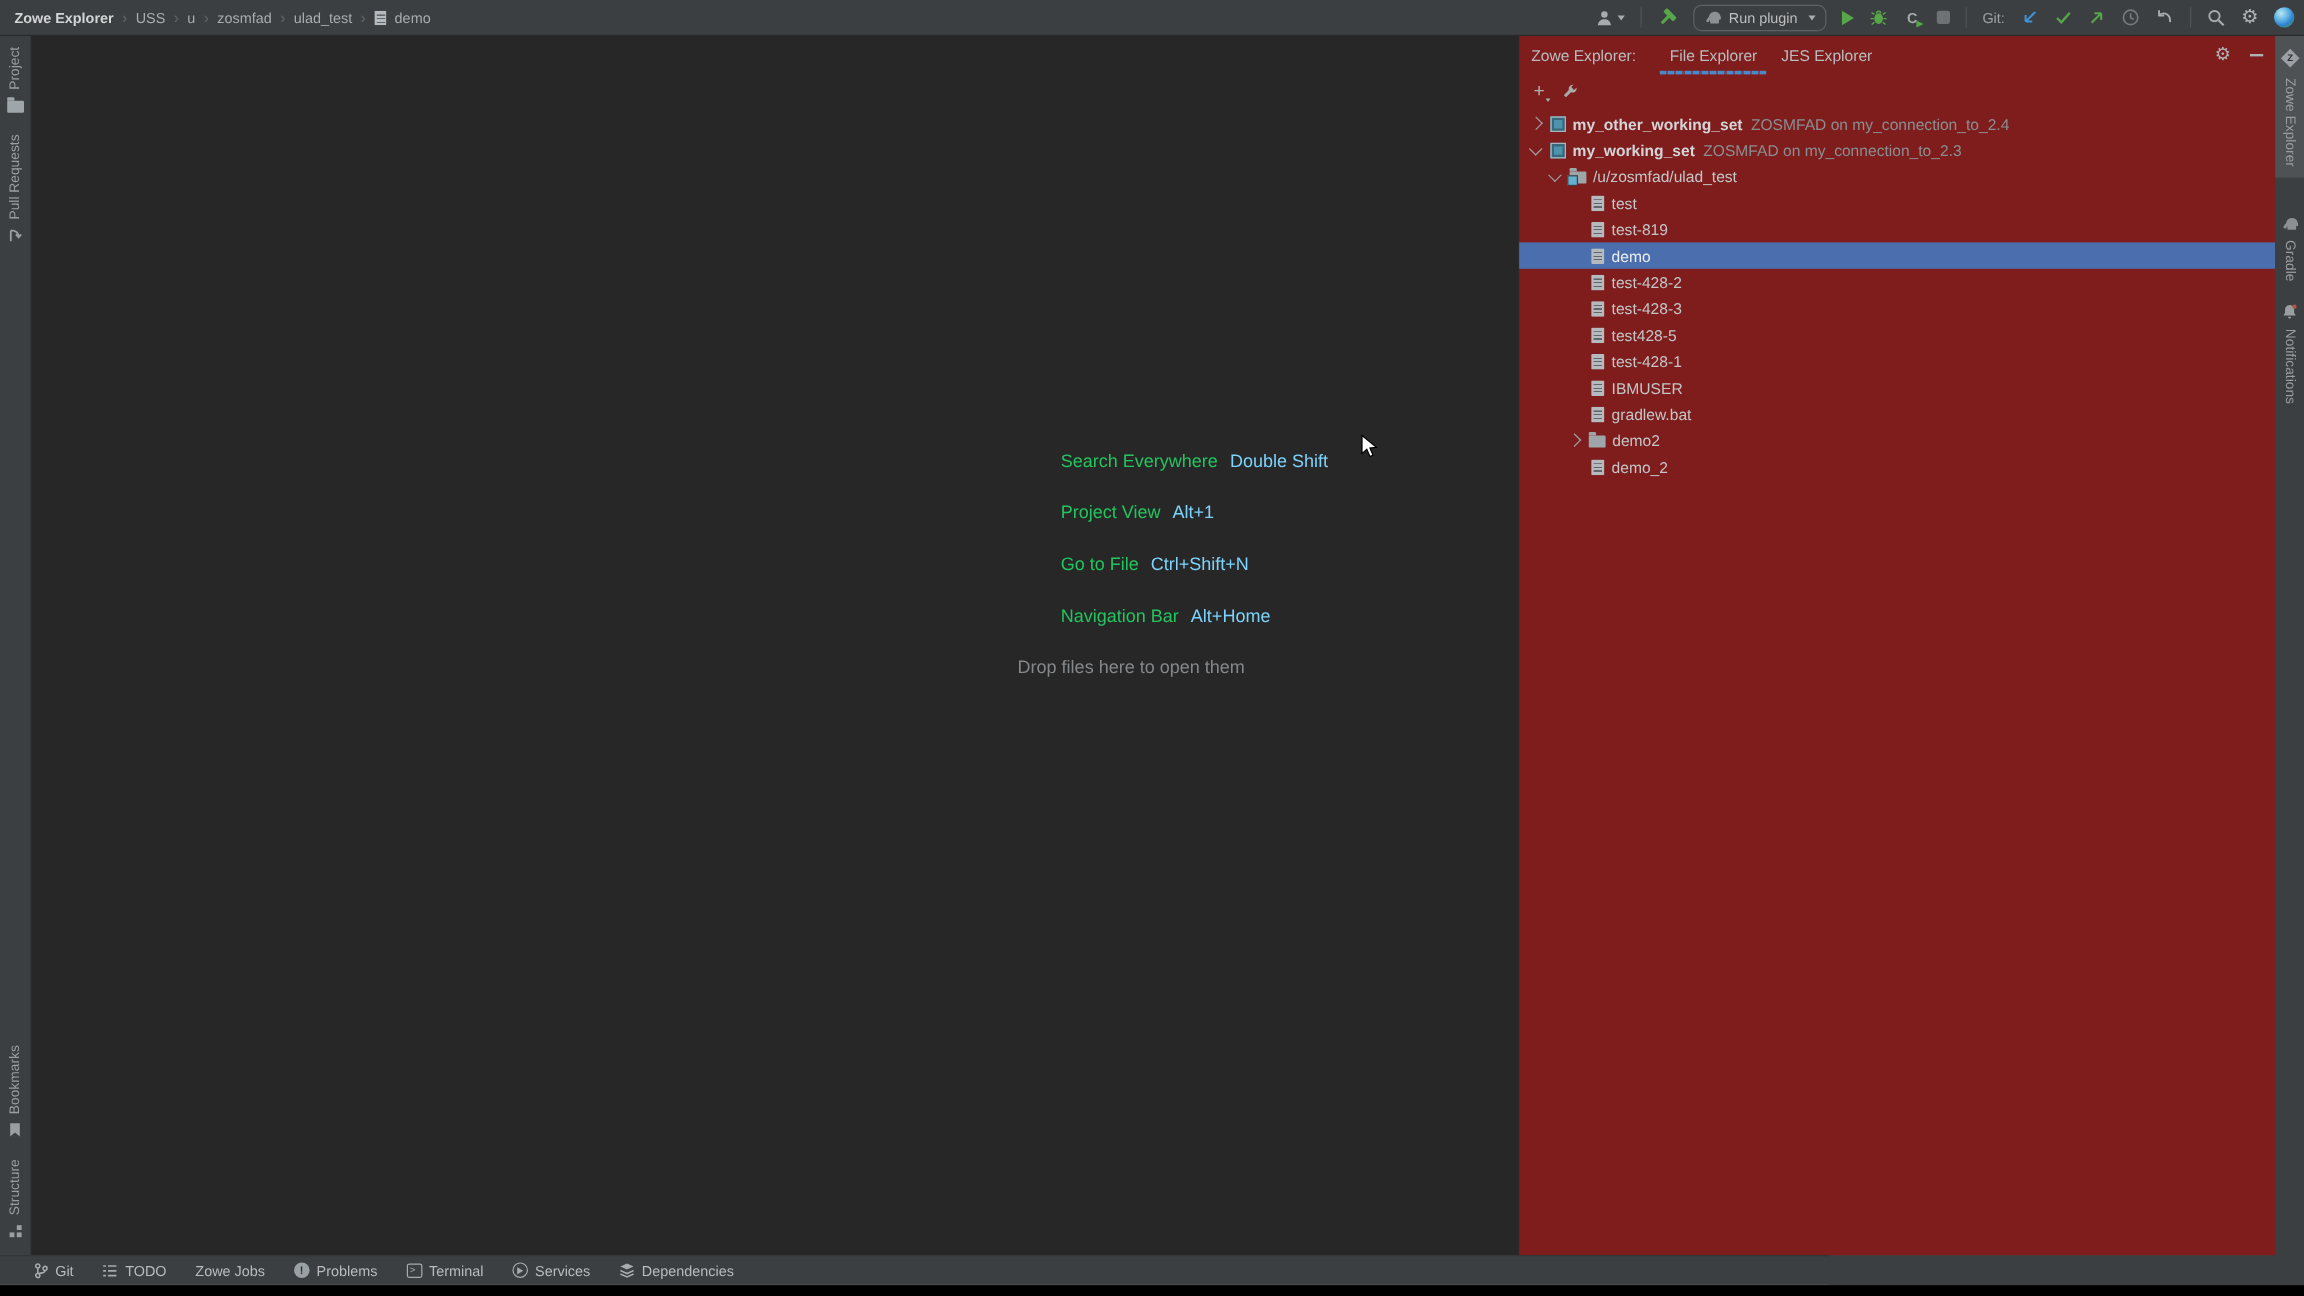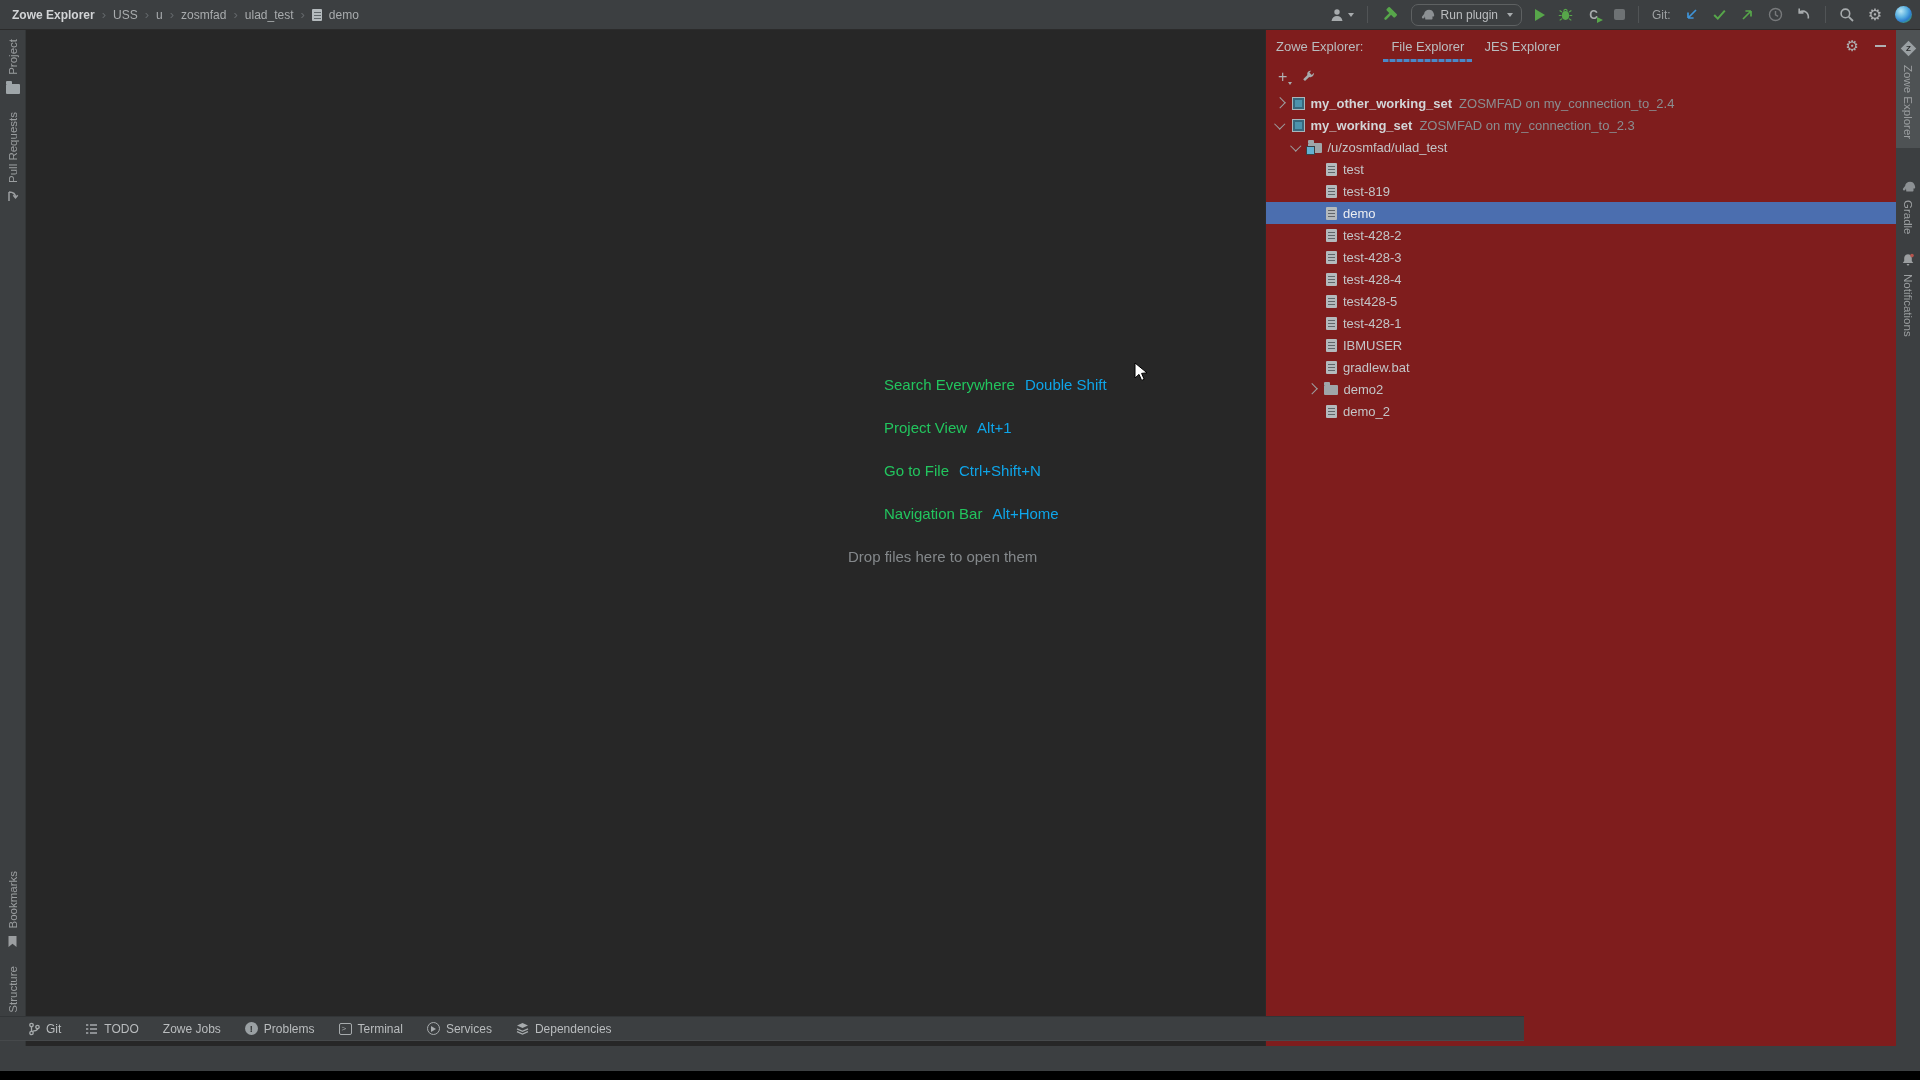--- a/index.html
+++ b/index.html
@@ -43,21 +43,21 @@
                   display:flex; flex-direction:column; align-items:center; }
   .stripe-item.active { background:#4e5254; width:100%; }
   .z-diamond { width:11px; height:11px; background:#9aa0a3; transform:rotate(45deg); display:flex; align-items:center; justify-content:center; margin:4px 0; }
   .z-diamond b { transform:rotate(-45deg); font-size:8px; color:#2b2d2e; font-weight:bold; }
 
   
   .editor { position:absolute; left:26px; top:30px; width:1239px; height:1016px; background:#272727; }
   .shortcuts { position:absolute; left:822px; top:333px; }
   .sc-row { height:43px; line-height:43px; display:flex; gap:10px; font-size:15px; white-space:nowrap; }
   .sc-label { color:#22c55e;margin-left:36px; }
-  .sc-key { color:#0ea5e9; }
+  .sc-key { color:#7dd3fc; }
   .sc-hint { color:#84888b; }
   .cursor { position:absolute; left:1108px; top:332px; pointer-events:none; }
 
   
   .panel { position:absolute; left:1265px; top:30px; width:631px; height:1016px; background:#7f1d1d; border-left:1px solid #2a2a2a; }
   .panel-header { height:32px; display:flex; align-items:center; font-size:13px; color:#b9bcbe; position:relative; }
   .panel-title { padding:0 18px 0 10px; }
   .tab { padding:0 10px; height:100%; display:flex; align-items:center; position:relative; }
   .tab.active::after { content:""; position:absolute; left:2px; right:2px; bottom:0; height:3px;
         background:repeating-linear-gradient(90deg,#4a88c7 0 5px, rgba(74,136,199,.45) 5px 7px); }
@@ -84,21 +84,21 @@
   .ws-icon { width:13px; height:13px; flex:none; background:#4d93ad; border:1px solid #a8b6bc; box-shadow:inset 0 0 0 2px rgba(40,70,85,.55); }
   .folder-icon { width:14px; height:10px; background:#9fa6a9; border-radius:1px; position:relative; flex:none; margin-top:2px; }
   .folder-icon::before { content:""; position:absolute; top:-3px; left:0; width:6px; height:3px; background:#9fa6a9; border-radius:1px 1px 0 0; }
   .folder-icon.mounted::after { content:""; position:absolute; left:-2px; bottom:-2px; width:7px; height:7px; background:#63b1d1; border:1px solid #3c3f41; }
   .file-icon { width:11px; height:13px; border-radius:1px; flex:none;
                background-color:#b4babd;
                background-image:repeating-linear-gradient(180deg,#60666a 0 1px,transparent 1px 3px);
                background-size:7px 8px; background-position:2px 3px; background-repeat:no-repeat; }
 
   
-  .statusbar { position:absolute; left:0; top:1016px; width:1524px; height:25px; background:#3c3f41;
+  .statusbar { position:absolute; left:0; top:1046px; width:1524px; height:25px; background:#3c3f41;
                border-top:1px solid #323537; border-bottom:1px solid #46494b;
                display:flex; align-items:center; gap:24px; padding-left:28px; font-size:12px; color:#b9bcbe; }
   .sb-item { display:flex; align-items:center; gap:6px; }
   .sb-circle { width:13px; height:13px; border-radius:50%; background:#9aa0a3; color:#2b2d2e; font-size:9px; font-weight:bold; display:flex; align-items:center; justify-content:center; }
   .sb-term { width:13px; height:12px; border:1.5px solid #a7abad; border-radius:2px; color:#a7abad; font-size:8px; line-height:9px; padding-left:2px; }
   .sb-serv { width:13px; height:13px; border:1.5px solid #a7abad; border-radius:50%; display:flex; align-items:center; justify-content:center; }
   .sb-serv i { width:0; height:0; border-top:3px solid transparent; border-bottom:3px solid transparent; border-left:5px solid #a7abad; margin-left:1px; }
   .taskbar-strip { position:absolute; left:0; top:1071px; width:1920px; height:9px; background:#000; }
 
   svg { display:block; }
@@ -308,24 +308,20 @@
       <div class="row lvl3">
         <span class="file-icon"></span>
         <span class="lbl">test-428-2</span>
       </div>
       <div class="row lvl3">
         <span class="file-icon"></span>
         <span class="lbl">test-428-3</span>
       </div>
       <div class="row lvl3">
         <span class="file-icon"></span>
-        <span class="lbl">test-428-4</span>
-      </div>
-      <div class="row lvl3">
-        <span class="file-icon"></span>
         <span class="lbl">test428-5</span>
       </div>
       <div class="row lvl3">
         <span class="file-icon"></span>
         <span class="lbl">test-428-1</span>
       </div>
       <div class="row lvl3">
         <span class="file-icon"></span>
         <span class="lbl">IBMUSER</span>
       </div>

